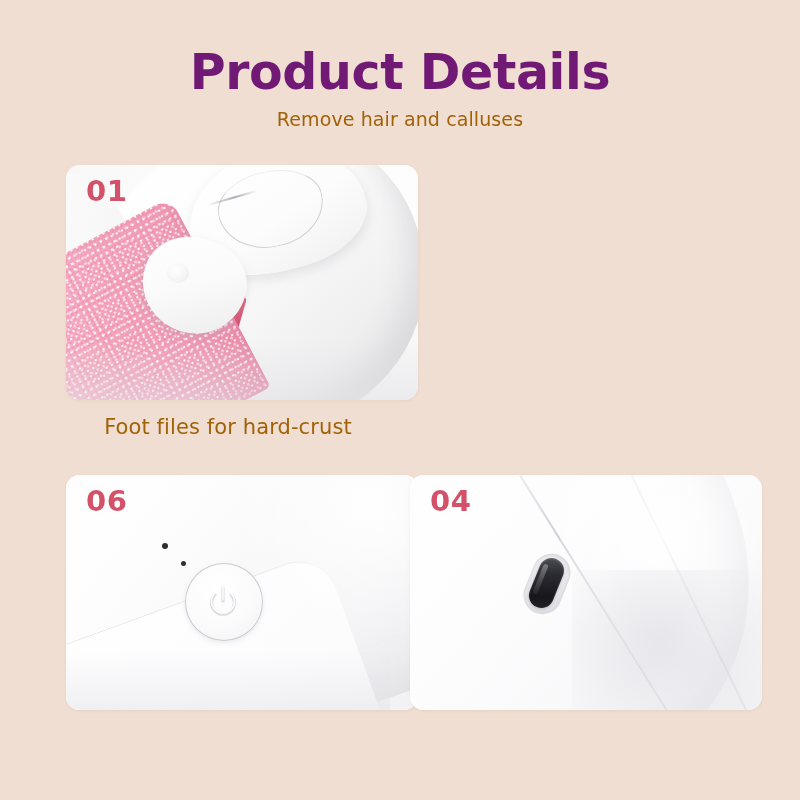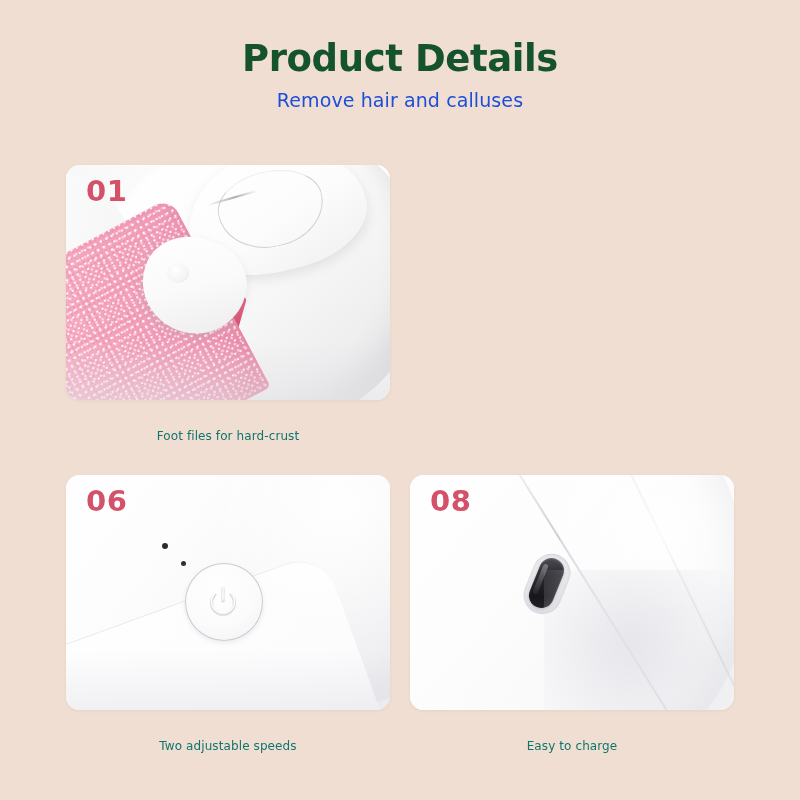--- a/index.html
+++ b/index.html
@@ -26,32 +26,32 @@
   
   .header {
     position: absolute;
     left: 0;
     top: 40px;
     width: 800px;
     text-align: center;
   }
   .page-title {
     font-family: "DejaVu Sans", sans-serif;
-    font-size: 37px;
+    font-size: 49px;
     font-weight: bold;
-    color: #14532d;
+    color: #701a75;
     letter-spacing: -0.4px;
     line-height: 1.05;
-    margin: 0;
+    margin: 7px;
   }
   .page-subtitle {
     font-family: "DejaVu Sans", sans-serif;
     font-size: 19px;
     font-weight: normal;
-    color: #1d4ed8;
+    color: #a16207;
     margin: 10px 0 0 0;
     letter-spacing: 0.1px;
   }
 
   
   .grid {
     position: absolute;
     left: 66px;
     top: 165px;
     width: 668px;
@@ -68,20 +68,21 @@
   .cell-4 { left: 344px; top: 310px; }
 
   .card {
     position: relative;
     width: 324px;
     height: 235px;
     border-radius: 14px;
     overflow: hidden;
     background: #ffffff;
     box-shadow: 0 1px 3px rgba(150,110,90,0.10);
+    padding-left: 28px;
   }
 
   .badge {
     position: absolute;
     left: 20px;
     top: 12px;
     z-index: 40;
     font-family: "DejaVu Sans", sans-serif;
     font-size: 29px;
     font-weight: bold;
@@ -90,24 +91,23 @@
     line-height: 1;
   }
 
   .caption {
     position: absolute;
     left: 0;
     top: 250px;
     width: 324px;
     text-align: center;
     font-family: "DejaVu Sans", sans-serif;
-    font-size: 12px;
-    color: #0f766e;
+    font-size: 21px;
+    color: #a16207;
     letter-spacing: 0.1px;
-    margin-top: 14px;
   }
 
   
   .c1-bg {
     position: absolute;
     inset: 0;
     background:
       radial-gradient(120% 90% at 75% 20%, #ffffff 0%, #fbfbfb 45%, #f2f2f3 100%);
   }
   
@@ -508,33 +508,31 @@
           <svg viewBox="0 0 38 38" width="38" height="38" aria-hidden="true">
             <path d="M11 11.5 A11.5 11.5 0 1 0 27 11.5" fill="none" stroke="#dcdce1" stroke-width="3.2" stroke-linecap="round"></path>
             <path d="M11 11.5 A11.5 11.5 0 1 0 27 11.5" fill="none" stroke="#ffffff" stroke-width="1.4" stroke-linecap="round" transform="translate(0,-1.2)"></path>
             <line x1="19" y1="5" x2="19" y2="18" stroke="#dcdce1" stroke-width="3.2" stroke-linecap="round"></line>
             <line x1="19" y1="3.8" x2="19" y2="16.8" stroke="#ffffff" stroke-width="1.4" stroke-linecap="round"></line>
           </svg>
         </div>
         <div class="c3-shadow"></div>
         <div class="badge">06</div>
       </div>
-      <div class="caption">Two adjustable speeds</div>
     </div>
 
     <div class="cell cell-4">
       <div class="card">
         <div class="c4-bg"></div>
         <div class="c4-body"></div>
         <div class="c4-seam"></div>
         <div class="c4-seam-2"></div>
         <div class="c4-glare"></div>
         <div class="c4-recess"></div>
         <div class="c4-port"></div>
         <div class="c4-port-hl"></div>
         <div class="c4-shade"></div>
-        <div class="badge">08</div>
+        <div class="badge">04</div>
       </div>
-      <div class="caption">Easy to charge</div>
     </div>
 
   </div>
 </div>
 
 </body></html>

